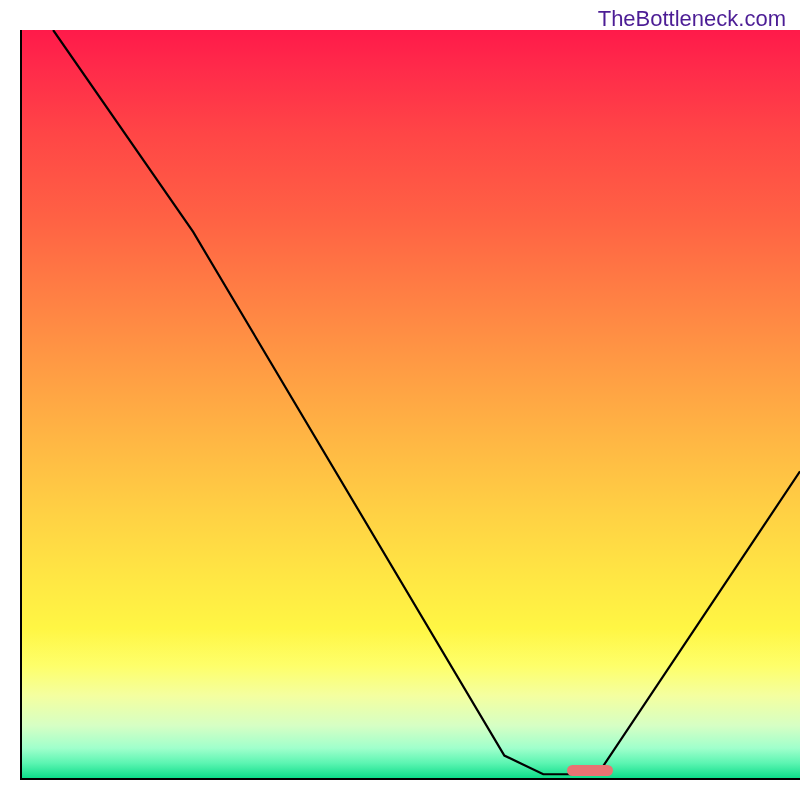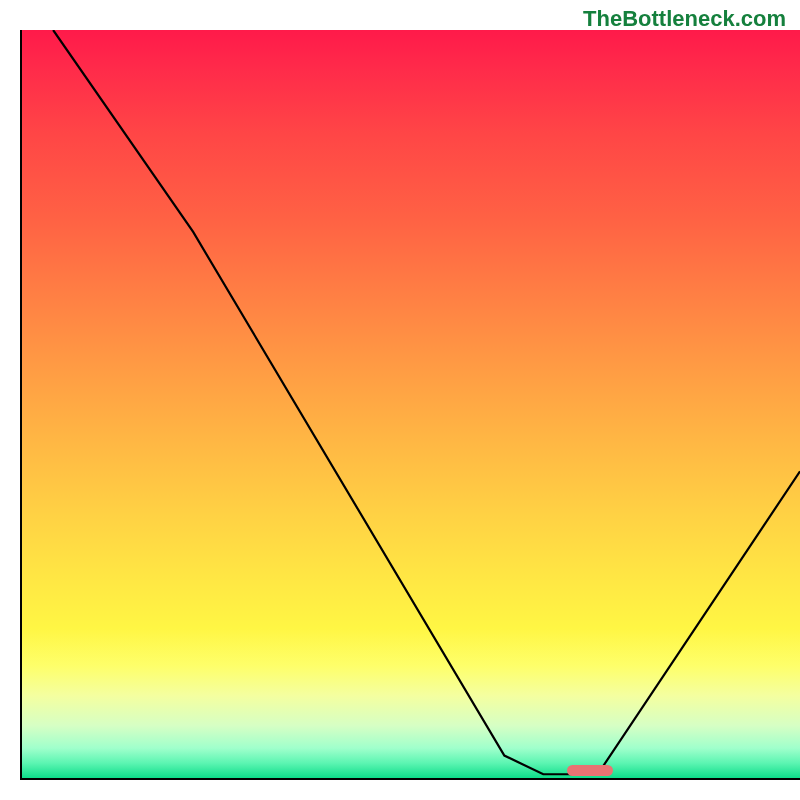--- a/index.html
+++ b/index.html
@@ -8,23 +8,23 @@
     height: 800px;
     background: #ffffff;
     font-family: Arial, sans-serif;
     position: relative;
     overflow: hidden;
   }
   .watermark {
     position: absolute;
     top: 6px;
     right: 14px;
-    color: #15803d;
+    color: #4c1d95;
     font-size: 22px;
-    font-weight: 700;
+    font-weight: 400;
     z-index: 10;
   }
   .plot-area {
     position: absolute;
     top: 30px;
     left: 20px;
     right: 0;
     bottom: 20px;
     border-left: 2px solid #000000;
     border-bottom: 2px solid #000000;

